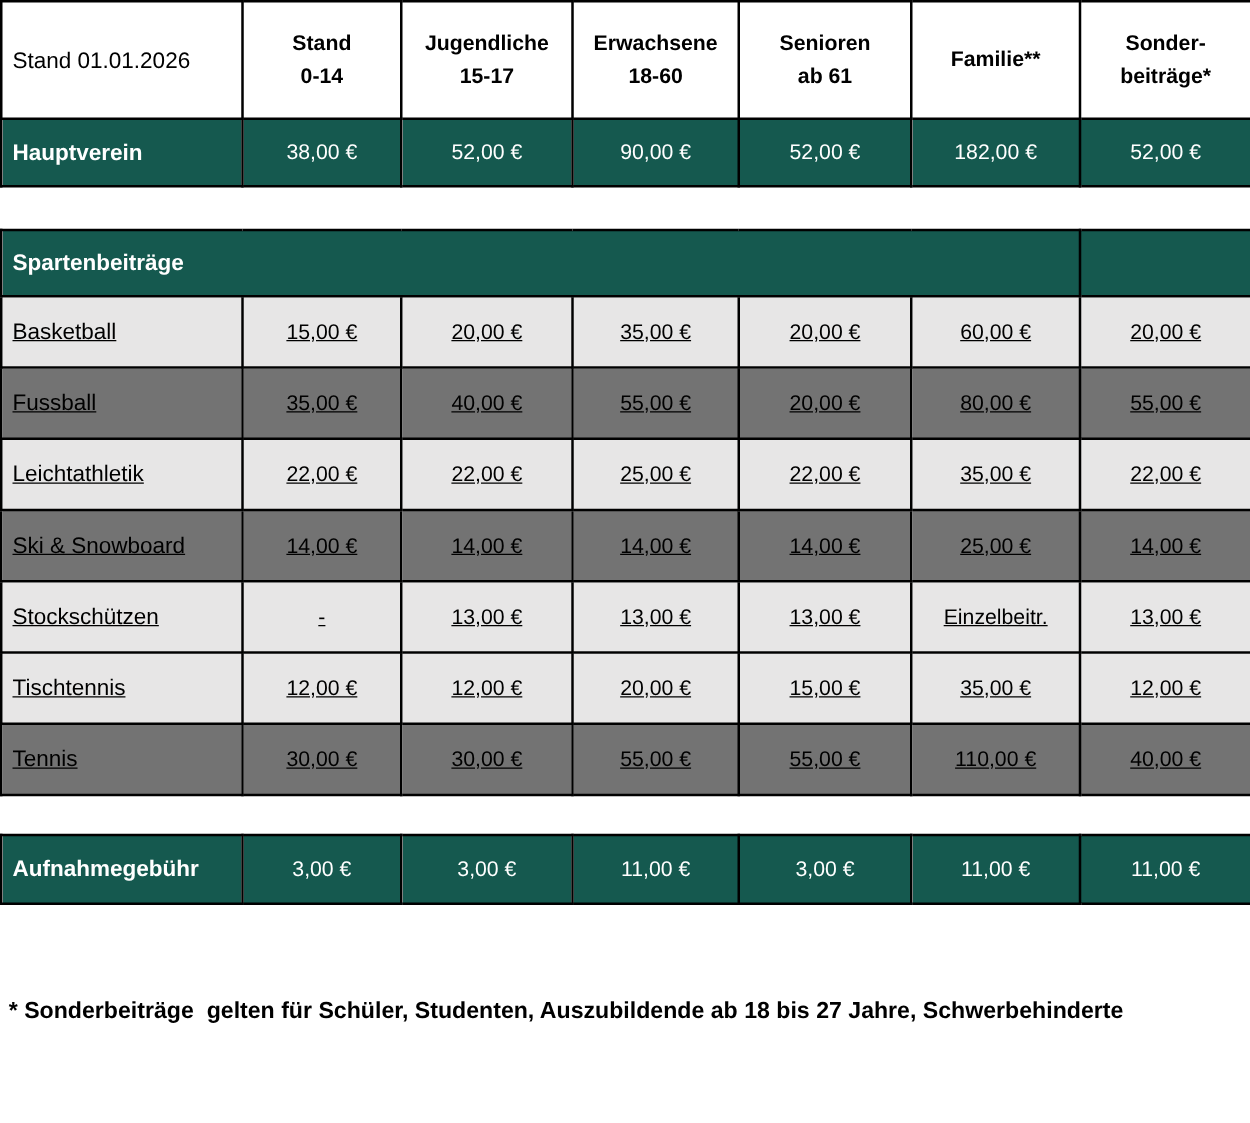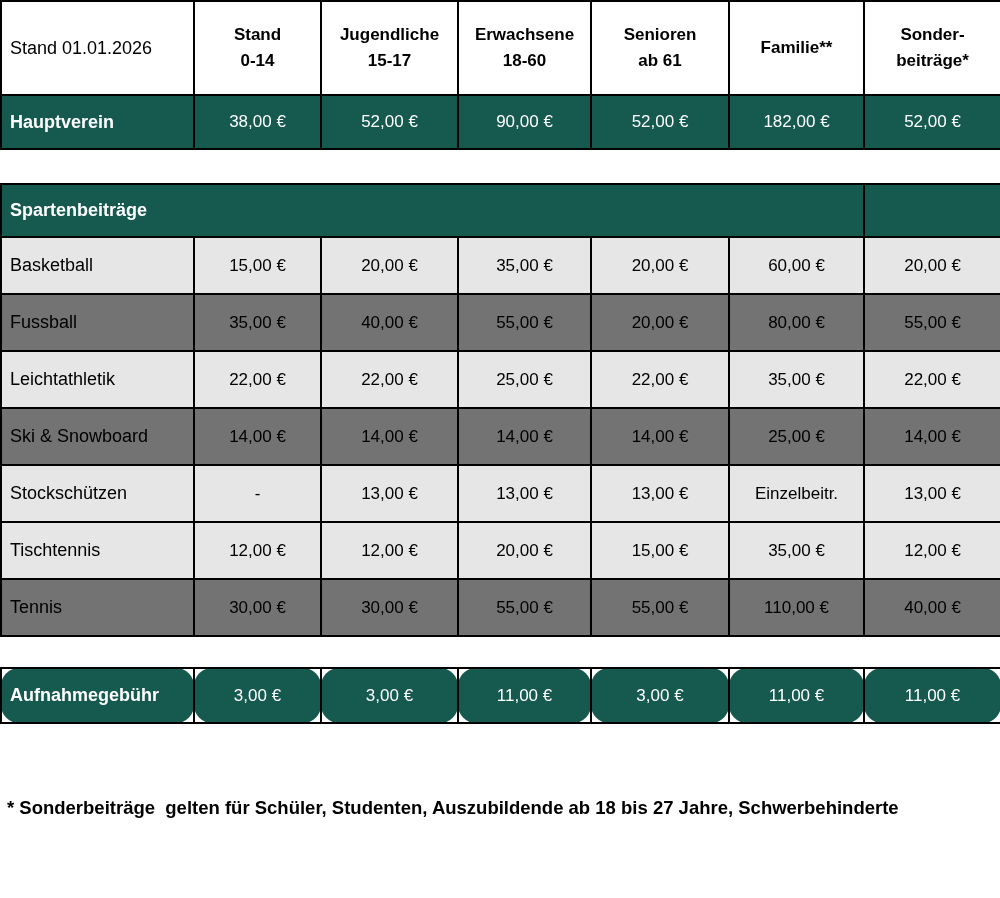--- a/index.html
+++ b/index.html
@@ -54,26 +54,26 @@
     font-size: 17px;
   }
   tr.green td.label-cell {
     font-weight: bold;
     font-size: 18px;
     margin-left: 23px;
   }
   .t1 tr.green td { height: 52px; }
   .t2 { margin-top: 33px; }
   .t2 tr.sparten-hdr td { height: 51px; }
-  .t2 tr.sport td { height: 55px; font-size: 17px; }
+  .t2 tr.sport td { height: 55px; font-size: 17px; text-decoration: underline; }
   .t2 tr.sport td.label-cell { font-size: 18px; }
   tr.grey td { background: #E7E6E6; }
   tr.white td { background: #737373; }
   .t3 { margin-top: 30px; }
-  .t3 tr.green td { height: 53px; border-radius: 18px; }
+  .t3 tr.green td { height: 53px; }
   
   .footnotes {
     margin-top: 14px;
     padding-left: 7px;
     font-size: 18.5px;
     line-height: 28px;
     white-space: pre-wrap;
   }
   .footnotes p { margin: 0; font-weight: bold; }
 </style>

